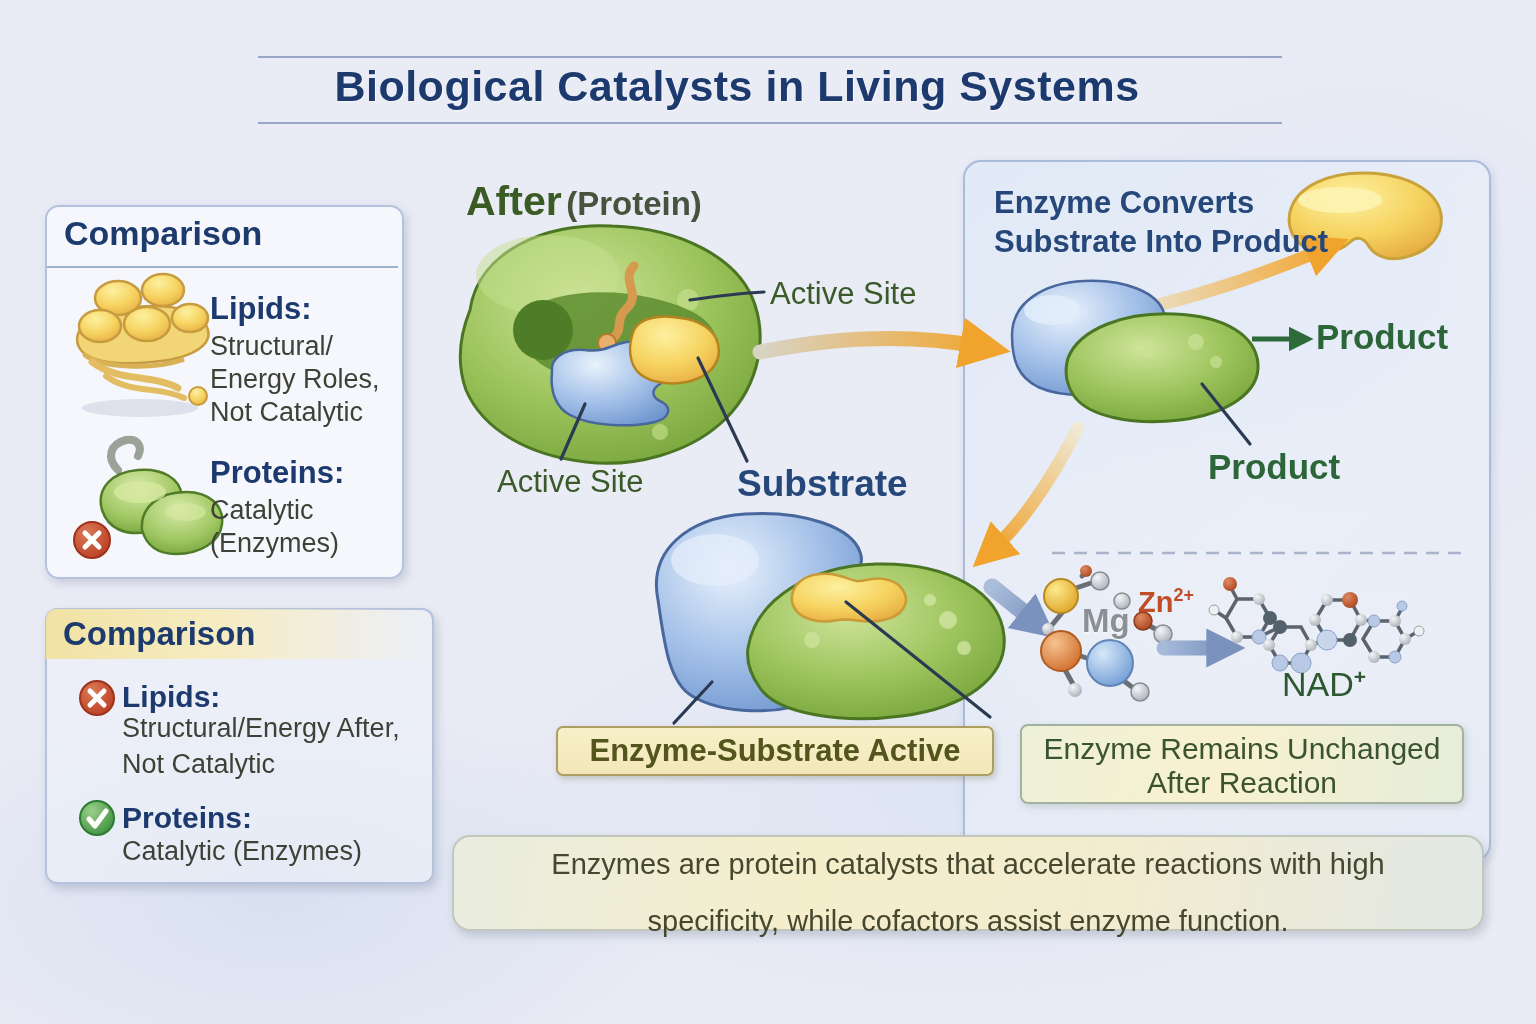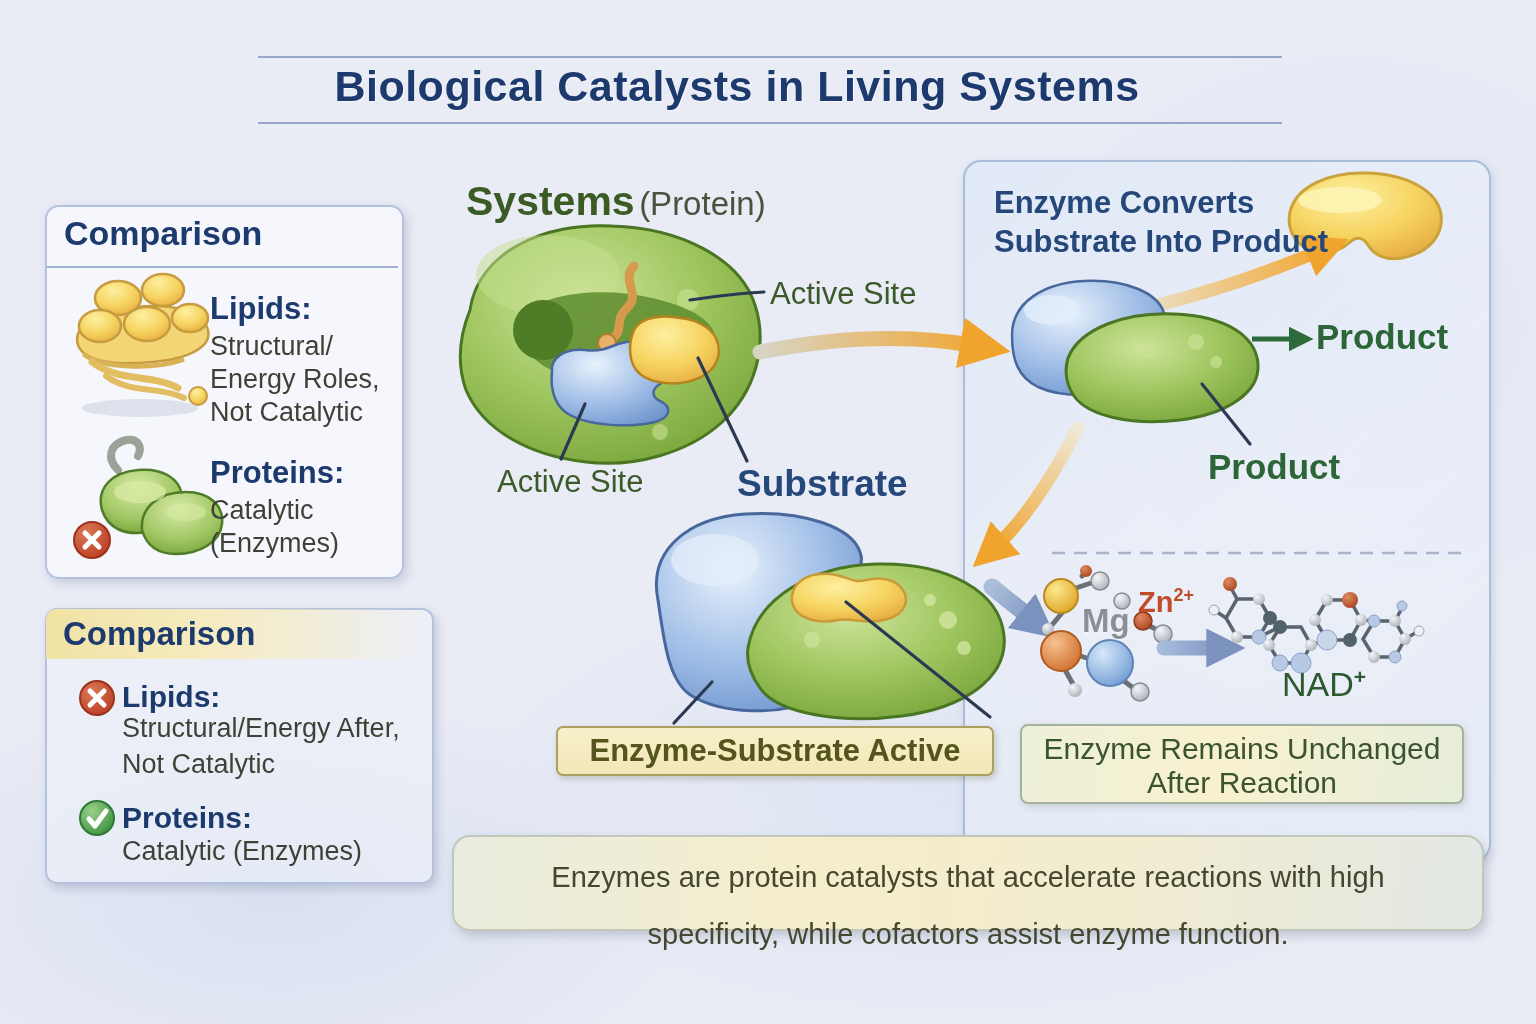--- a/index.html
+++ b/index.html
@@ -21,21 +21,21 @@
   .divider{height:0;border-top:2px solid #9fb1cd}
   .hdr{font-size:34px;font-weight:bold;color:#1c3a6d}
   .lbl-navy{font-size:31px;font-weight:bold;color:#1c3a6d}
   .lbl-navy2{font-size:30px;font-weight:bold;color:#1c3a6d}
   .body-t{font-size:27px;color:#3e4136}
   .green-lbl{font-size:31px;color:#3a5a29}
   .substrate-lbl{font-size:37px;font-weight:bold;color:#25477a}
   .panel-h{font-size:31px;font-weight:600;color:#25477a}
   .product-lbl{font-size:35px;font-weight:bold;color:#2c6537}
   .enz-t{font-size:41px;font-weight:bold;color:#3b5b24}
-  .enz-p{font-size:33px;font-weight:400;color:#46543e}
+  .enz-p{font-size:33px;font-weight:700;color:#46543e}
   .es-box{background:linear-gradient(180deg,#f8f0ca,#f2e7b8);border:2px solid #ad9f62;border-radius:7px;box-shadow:2px 3px 6px rgba(110,110,80,.3)}
   .olive-lbl{font-size:31px;font-weight:bold;color:#54551d;text-align:center}
   .unch-box{background:linear-gradient(100deg,#edf0d8,#f8f1cf 45%,#e6edda);border:2px solid #a3b29e;border-radius:8px;box-shadow:2px 3px 7px rgba(110,120,110,.25)}
   .unch-t{font-size:30px;color:#3b5430;text-align:center}
   .note-box{background:linear-gradient(100deg,#e9ecdf,#f5eecb 35%,#f2ecd0 65%,#e2e8e5);border:2px solid #c2c7bb;border-radius:18px;box-shadow:3px 5px 10px rgba(108,118,140,.3)}
   .note-t{font-size:29px;color:#45472f;text-align:center}
   .mg-t{font-size:33px;font-weight:bold;color:#8a9095;text-shadow:0 1px 2px rgba(255,255,255,.9)}
   .zn-t{font-size:29px;font-weight:bold;color:#bf4e28}
   .nad-t{font-size:34px;font-weight:500;color:#2d5830}
   sup{font-size:62%;vertical-align:super;font-weight:bold}
@@ -309,21 +309,21 @@
   <div class="abs body-t" style="left:210px;top:528px">(Enzymes)</div>
 
   <div class="abs hdr" style="left:63px;top:615px;font-size:33px">Comparison</div>
   <div class="abs lbl-navy2" style="left:122px;top:680px">Lipids:</div>
   <div class="abs body-t" style="left:122px;top:713px">Structural/Energy After,</div>
   <div class="abs body-t" style="left:122px;top:749px">Not Catalytic</div>
   <div class="abs lbl-navy2" style="left:122px;top:801px">Proteins:</div>
   <div class="abs body-t" style="left:122px;top:836px">Catalytic (Enzymes)</div>
 
   <div class="abs" style="left:466px;top:178px">
-    <span class="enz-t">Systems</span>
+    <span class="enz-t">After</span>
     <span class="enz-p">(Protein)</span>
   </div>
   <div class="abs green-lbl" style="left:770px;top:276px">Active Site</div>
   <div class="abs green-lbl" style="left:497px;top:464px">Active Site</div>
   <div class="abs panel-h" style="left:994px;top:185px">Enzyme Converts</div>
 
   <div class="abs substrate-lbl" style="left:737px;top:463px">Substrate</div>
   <div class="abs panel-h" style="left:994px;top:224px">Substrate Into Product</div>
   <div class="abs product-lbl" style="left:1316px;top:317px">Product</div>
   <div class="abs product-lbl" style="left:1208px;top:447px">Product</div>
@@ -335,17 +335,17 @@
   <div class="abs es-box" style="left:556px;top:726px;width:434px;height:46px">
     <div class="olive-lbl" style="line-height:46px">Enzyme-Substrate Active</div>
   </div>
 
   <div class="abs unch-box" style="left:1020px;top:724px;width:440px;height:76px">
     <div class="unch-t" style="margin-top:6px">Enzyme Remains Unchanged</div>
     <div class="unch-t">After Reaction</div>
   </div>
 
   <div class="abs note-box" style="left:452px;top:835px;width:1028px;height:92px">
-    <div class="note-t" style="margin-top:24px">Enzymes are protein catalysts that accelerate reactions with high</div>
+    <div class="note-t" style="margin-top:11px">Enzymes are protein catalysts that accelerate reactions with high</div>
     <div class="note-t" style="margin-top:24px">specificity, while cofactors assist enzyme function.</div>
   </div>
 
 </div>
 
 </body></html>

